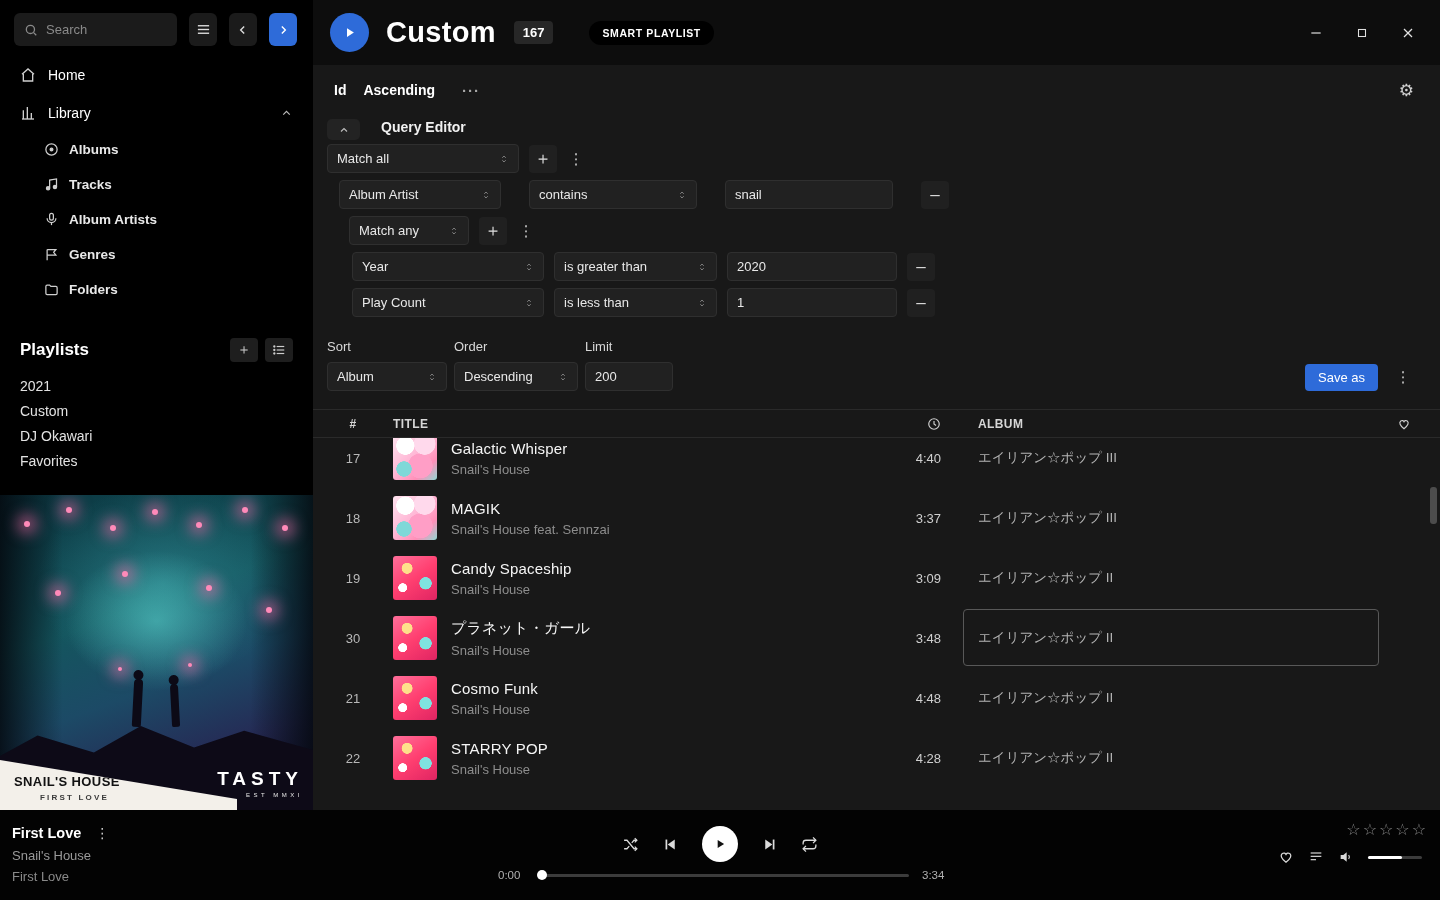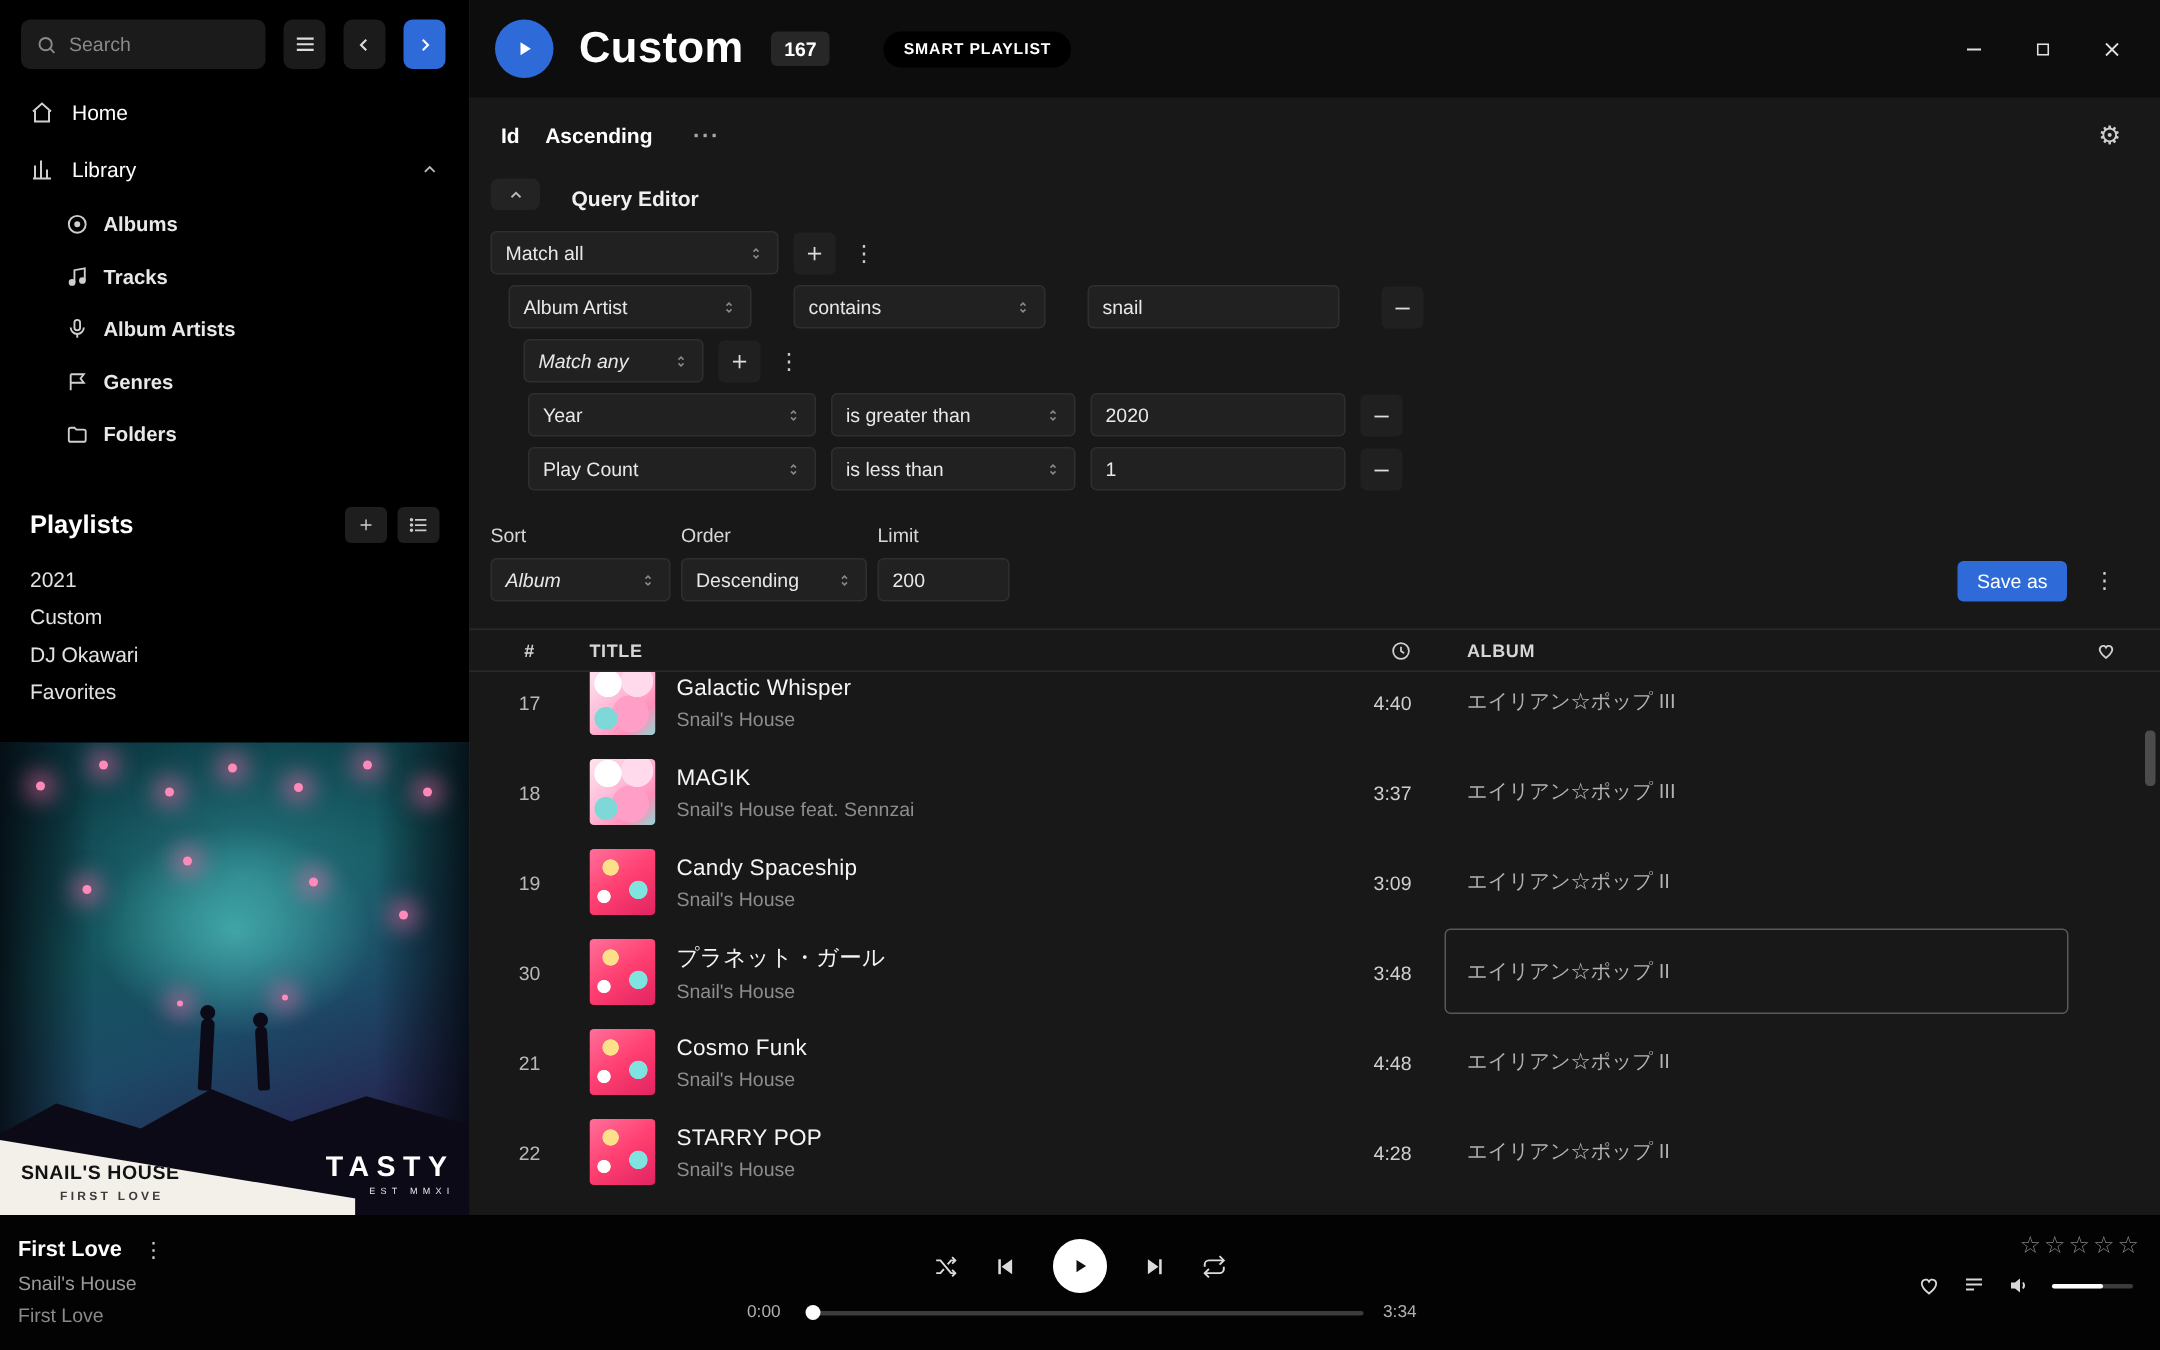--- a/index.html
+++ b/index.html
@@ -1,17 +1,17 @@
 <!DOCTYPE html>
 <html><head>
 <meta charset="utf-8">
 <style>
   * { margin:0; padding:0; box-sizing:border-box; }
   html,body { width:1440px; height:900px; background:#000; font-family:"Liberation Sans", sans-serif; overflow:hidden; }
-  .app { position:relative; width:1440px; height:900px; background:#701a75; }
+  .app { position:relative; width:1440px; height:900px; background:#ffffff; }
   svg { display:block; }
 
   
   .sidebar { position:absolute; left:0; top:0; width:313px; height:810px; background:#000; overflow:hidden; }
   .side-top { display:flex; gap:12px; padding:13px 14px 0 14px; align-items:center; }
   .search-box { width:163px; height:33px; background:#1b1b1b; border-radius:6px; display:flex; align-items:center; padding:0 10px; gap:8px; color:#8a8a8a; }
   .search-box input { background:transparent; border:none; outline:none; color:#cfcfcf; font-size:13px; width:100%; font-family:inherit; }
   .search-box input::placeholder { color:#8a8a8a; }
   .sq-btn { width:28px; height:33px; background:#1b1b1b; border-radius:6px; display:flex; align-items:center; justify-content:center; color:#ddd; cursor:pointer; }
   .sq-btn.blue { background:#2e6bd9; color:#fff; }
@@ -67,31 +67,31 @@
   .win-controls { margin-left:auto; display:flex; gap:26px; color:#e0e0e0; align-items:center; }
   .win-btn { cursor:pointer; display:flex; align-items:center; justify-content:center; width:20px; height:20px; }
 
   .toolbar { display:flex; align-items:center; height:50px; padding:0 26px 0 21px; }
   .tb-field, .tb-dir { font-size:14px; font-weight:700; color:#fff; cursor:pointer; }
   .tb-dir { margin-left:17px; }
   .tb-more { margin-left:27px; color:#a8a8a8; font-weight:700; font-size:15px; letter-spacing:1px; cursor:pointer; }
   .tb-gear { margin-left:auto; font-size:17px; color:#cfcfcf; cursor:pointer; }
 
   .qe { padding-left:14px; }
-  .qe-head { display:flex; align-items:flex-end; gap:21px; margin:4px 0 14px 0; }
+  .qe-head { display:flex; align-items:flex-start; gap:21px; margin:4px 0 4px 0; }
   .collapse-btn { width:33px; height:21px; background:#232323; border-radius:5px; display:flex; align-items:center; justify-content:center; color:#bbb; cursor:pointer; }
   .qe-title { font-size:14px; font-weight:700; color:#f0f0f0; }
   .qrow { display:flex; align-items:center; gap:10px; margin-bottom:7px; }
   .select, .tinput { height:29px; background:#212121; border:1px solid #2f2f2f; border-radius:4px; color:#e8e8e8; font-size:13px; display:flex; align-items:center; justify-content:space-between; padding:0 9px; cursor:pointer; }
   .select .sel-label { white-space:nowrap; }
   .updown { color:#8a8a8a; }
   .tinput input { background:transparent; border:none; outline:none; color:#e8e8e8; font-size:13px; width:100%; font-family:inherit; }
   .icon-btn28 { width:28px; height:28px; background:#202020; border-radius:4px; color:#ddd; display:flex; align-items:center; justify-content:center; font-size:17px; cursor:pointer; }
   .kebab { width:18px; height:28px; display:flex; align-items:center; justify-content:center; color:#ccc; font-size:15px; cursor:pointer; background:transparent; }
-  .w172{width:192px;} .w168{width:168px;} .w162{width:162px;} .w150{width:120px;font-style:italic;}
+  .w172{width:192px;} .w168{width:168px;} .w162{width:162px;} .w150{width:120px;}
   .w163{width:163px;} .w170{width:170px;} .w124{width:124px;} .w76{width:88px;align-items:center;}
   .ind12{margin-left:12px;gap:28px;} .ind22{margin-left:22px;} .ind25{margin-left:25px;}
 
   .sortbar { display:flex; align-items:flex-end; padding:15px 28px 0 14px; }
   .sgroup { display:flex; flex-direction:column; gap:8px; margin-right:7px; }
   .sgroup label { font-size:13px; color:#d8d8d8; }
   .sortbar-right { margin-left:auto; display:flex; align-items:center; gap:16px; }
   .saveas { height:27px; padding:0 13px; background:#2e6bd9; color:#fff; font-weight:400; font-size:13px; border-radius:4px; display:flex; align-items:center; border:none; cursor:pointer; font-family:inherit; }
 
   .table-head { margin-top:18px; height:29px; border-top:1px solid #2a2a2a; border-bottom:1px solid #2a2a2a; display:flex; align-items:center; color:#d6d6d6; font-size:12px; font-weight:700; letter-spacing:0.4px; }

